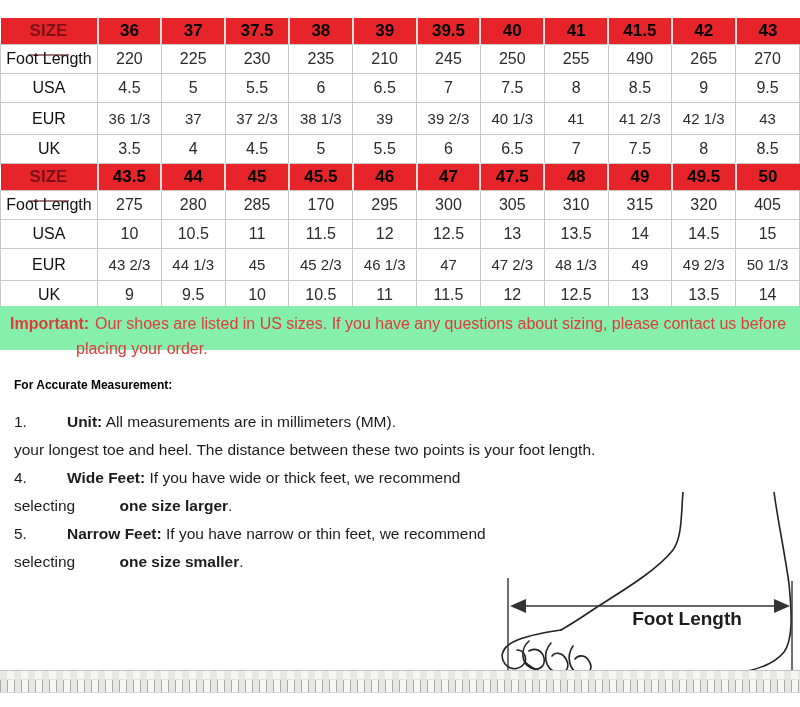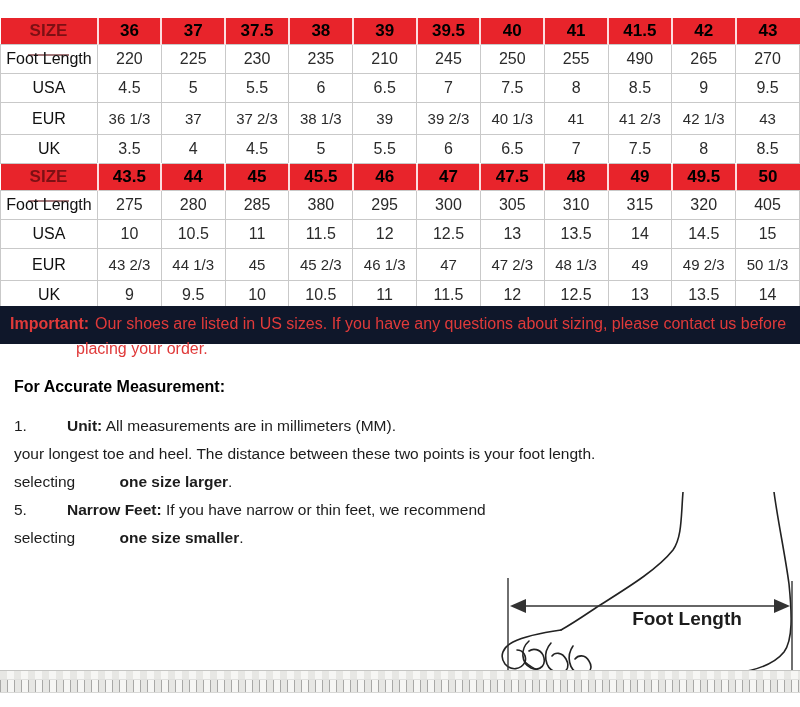--- a/index.html
+++ b/index.html
@@ -19,28 +19,28 @@
   table.size-chart col.c-label{width:97px;}
   tr.size-row td{background:var(--header-red);border:none;border-left:2px solid rgba(255,255,255,.85);height:26px;color:#000000;font-weight:bold;font-size:17px;}
   tr.size-row td:first-child{border-left:none;}
   tr.size-row td.size-label{color:var(--header-size-text);}
   tr.size-row td.size-label span{border-bottom:2px solid rgba(90,10,12,.55);padding:0 2px 14px;}
   tr.data-row td{height:28px;}
   tr.eur-row td{height:31px;font-size:15px;}
   tr.data-row td.row-label{font-size:16px;color:#111;}
 
   
-  .important-band{position:absolute;left:0;top:306px;width:800px;height:38px;background:#0f172a;color:var(--note-red);font-size:16px;line-height:25px;box-sizing:border-box;padding-top:5px;}
+  .important-band{position:absolute;left:0;top:306px;width:800px;height:44px;background:#86efac;color:var(--note-red);font-size:16px;line-height:25px;box-sizing:border-box;padding-top:5px;}
   .important-band .l1{margin-left:10px;white-space:nowrap;}
   .important-band .l1 b{margin-right:6px;}
   .important-band .l2{margin-left:76px;}
 
   
   .measure{position:absolute;left:14px;top:378px;width:640px;}
-  .measure h3{margin:0 0 16px 0;font-size:16px;color:#000;}
+  .measure h3{margin:0 0 16px 0;font-size:12px;color:#000;}
   .measure .mline{font-size:15.5px;line-height:28px;color:#1c1c1c;white-space:nowrap;}
   .measure .mline .b{font-weight:bold;margin-left:40px;}
 
   
   .foot-fig{position:absolute;left:497px;top:492px;width:300px;height:190px;}
   .foot-fig svg{display:block;width:100%;height:100%;}
   .foot-fig text{font-family:"Liberation Sans","DejaVu Sans",sans-serif;font-size:19px;font-weight:bold;fill:#1c1c1c;}
 
   
   .ruler{position:absolute;left:0;top:670px;width:800px;height:21px;
@@ -154,21 +154,21 @@
           <td>48</td>
           <td>49</td>
           <td>49.5</td>
           <td>50</td>
         </tr>
         <tr class="data-row">
           <td class="row-label">Foot Length</td>
           <td>275</td>
           <td>280</td>
           <td>285</td>
-          <td>380</td>
+          <td>170</td>
           <td>295</td>
           <td>300</td>
           <td>305</td>
           <td>310</td>
           <td>315</td>
           <td>320</td>
           <td>405</td>
         </tr>
         <tr class="data-row">
           <td class="row-label">USA</td>
@@ -218,20 +218,21 @@
   <div class="important-band">
     <div class="l1"><b>Important:</b><span>Our shoes are listed in US sizes. If you have any questions about sizing, please contact us before</span></div>
     <div class="l2">placing your order.</div>
   </div>
 
   <div class="measure">
     <h3>For Accurate Measurement:</h3>
     <div>
         <div class="mline"><span>1.</span><span class="b">Unit:</span><span> All measurements are in millimeters (MM).</span></div>
         <div class="mline"><span>your longest toe and heel. The distance between these two points is your foot length.</span></div>
+        <div class="mline"><span>4.</span><span class="b">Wide Feet:</span><span> If you have wide or thick feet, we recommend</span></div>
         <div class="mline"><span>selecting </span><span class="b">one size larger</span><span>.</span></div>
         <div class="mline"><span>5.</span><span class="b">Narrow Feet:</span><span> If you have narrow or thin feet, we recommend</span></div>
         <div class="mline"><span>selecting </span><span class="b">one size smaller</span><span>.</span></div>
       </div>
   </div>
 
   <div class="foot-fig">
     <svg viewBox="0 0 300 190">
       <g fill="none" stroke="#222" stroke-width="1.6" stroke-linecap="round">
 

